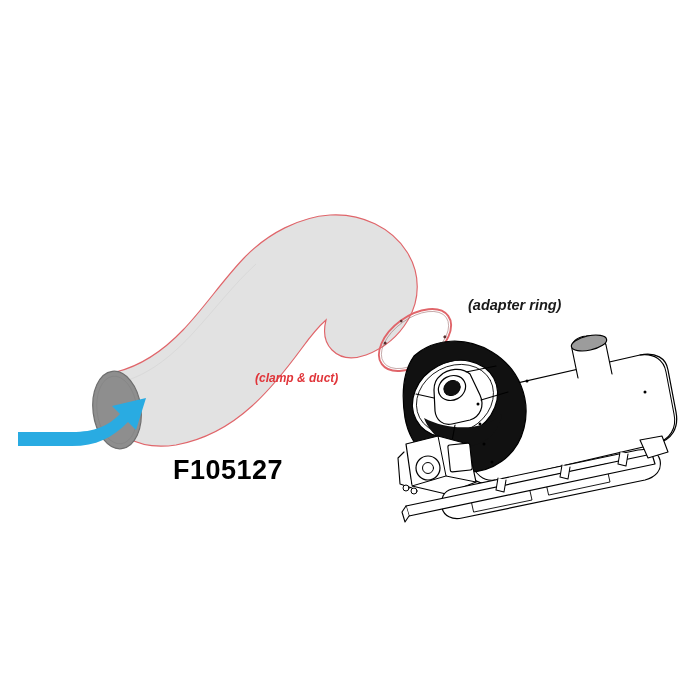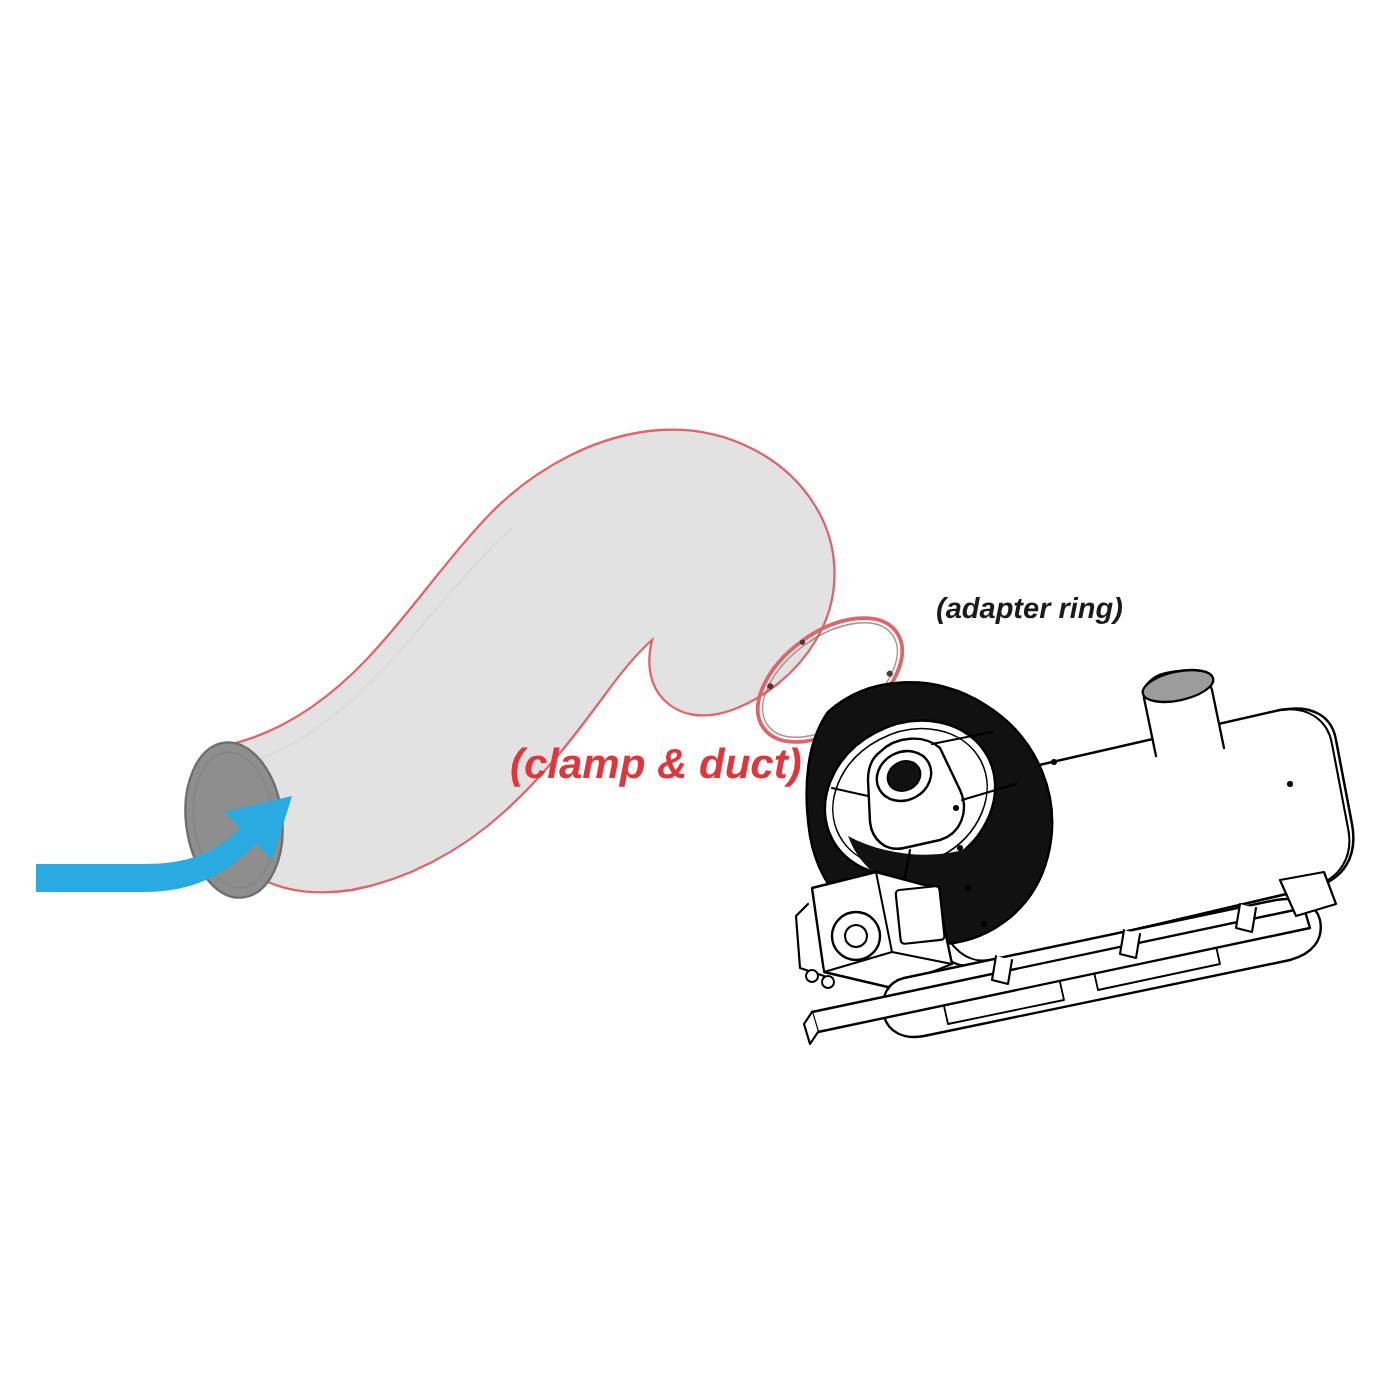--- a/index.html
+++ b/index.html
@@ -27,21 +27,21 @@
     display: block;
   }
   .lbl {
     position: absolute;
     white-space: nowrap;
     pointer-events: none;
   }
   #lbl-clamp {
     left: 255px;
     top: 371px;
-    font-size: 21px;
+    font-size: 12px;
     font-style: italic;
     font-weight: bold;
     color: #e0353a;
     font-family: "Liberation Sans", sans-serif;
   }
   #lbl-adapter {
     left: 468px;
     top: 297px;
     font-size: 14.5px;
     font-style: italic;
@@ -227,14 +227,15 @@
         <circle cx="527" cy="381" r="1.5"></circle>
         <circle cx="645" cy="392" r="1.5"></circle>
       </g>
     </g>
   </svg>
 
   <div class="lbl" id="lbl-clamp">(clamp &amp; duct)</div>
 
   <div class="lbl" id="lbl-adapter">(adapter ring)</div>
 
+  <div class="lbl" id="lbl-part">F105127</div>
 
 </div>
 
 </body></html>

